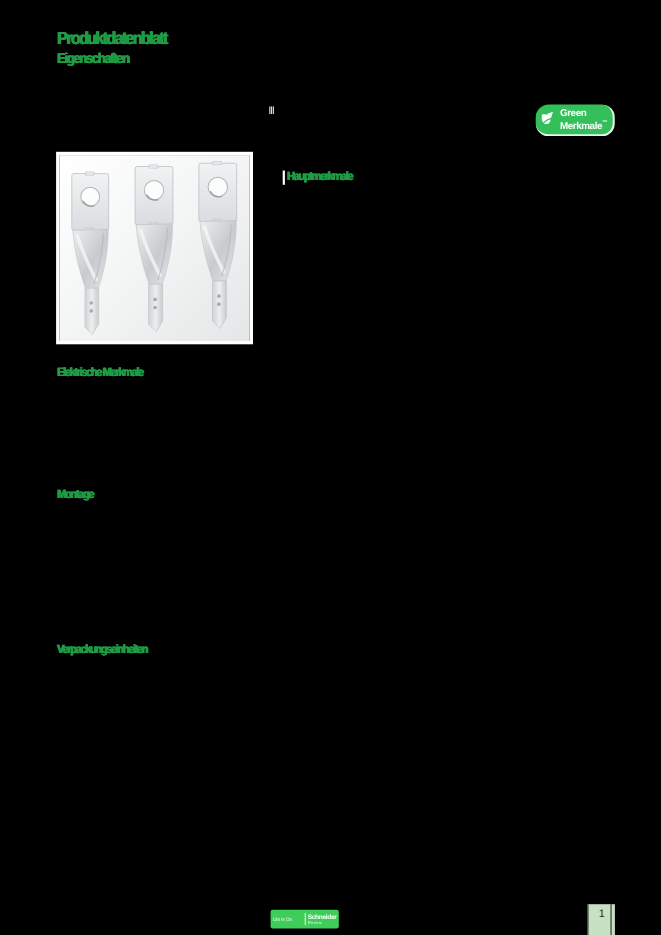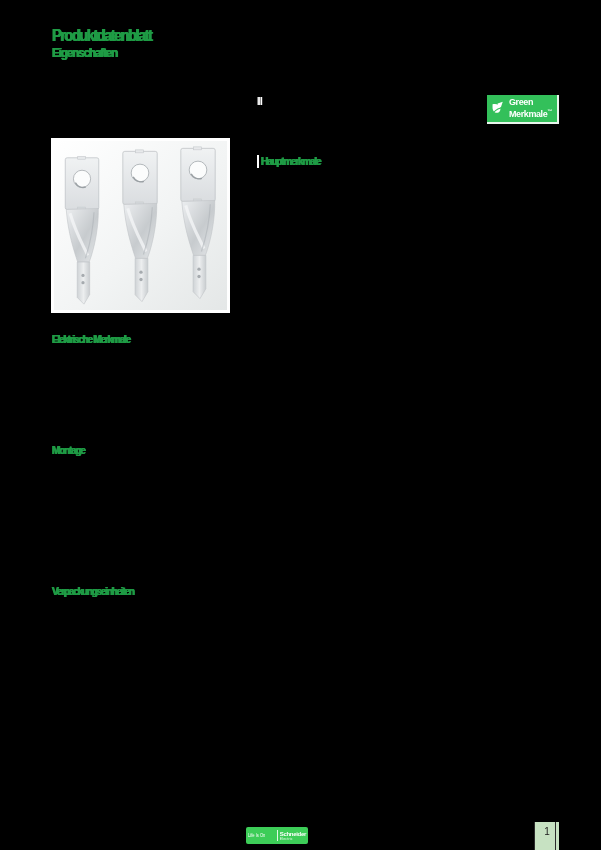--- a/index.html
+++ b/index.html
@@ -7,26 +7,26 @@
         font-family:"Liberation Sans", sans-serif;}
 
   
   .crushed{font-weight:bold;color:#1f9b45;white-space:nowrap;
            letter-spacing:-1.4px;transform:scaleX(.92);transform-origin:left top;
            text-shadow:.6px 0 0 currentColor,-.6px 0 0 currentColor;}
 
   .title1{position:absolute;left:52px;top:27px;font-size:16px;line-height:17px;letter-spacing:-1.7px;}
   .title2{position:absolute;left:52px;top:46px;font-size:13px;line-height:14px;letter-spacing:-1.4px;}
 
-  .marker{position:absolute;left:257px;top:96px;color:#fff;font-size:10px;font-weight:bold;
+  .marker{position:absolute;left:244px;top:96px;color:#fff;font-size:10px;font-weight:normal;
           letter-spacing:-1px;transform:scaleX(.9);transform-origin:left top;}
 
   
   .gp-badge{position:absolute;left:487px;top:95px;width:72px;height:29px;background:#33c05a;
-            border-radius:0;border-right:2px solid #e9f5ec;border-bottom:2px solid #e9f5ec;
+            border-radius:12px;border-right:2px solid #e9f5ec;border-bottom:2px solid #e9f5ec;
             display:flex;align-items:center;box-sizing:border-box;padding-left:3px;}
   .gp-badge .leaf{width:17px;height:17px;flex:0 0 auto;margin-right:2px;}
   .gp-text{color:#fff;font-size:9px;line-height:9.5px;font-weight:bold;letter-spacing:-.4px;}
   .gp-text .tm{font-size:5px;vertical-align:super;}
 
   
   .photo{position:absolute;left:51px;top:138px;width:179px;height:175px;box-sizing:border-box;
          border:3px solid #fff;background:linear-gradient(135deg,#ffffff 0%,#f2f4f4 55%,#e4e7e7 100%);}
   .photo svg{display:block;width:173px;height:169px;}
 

